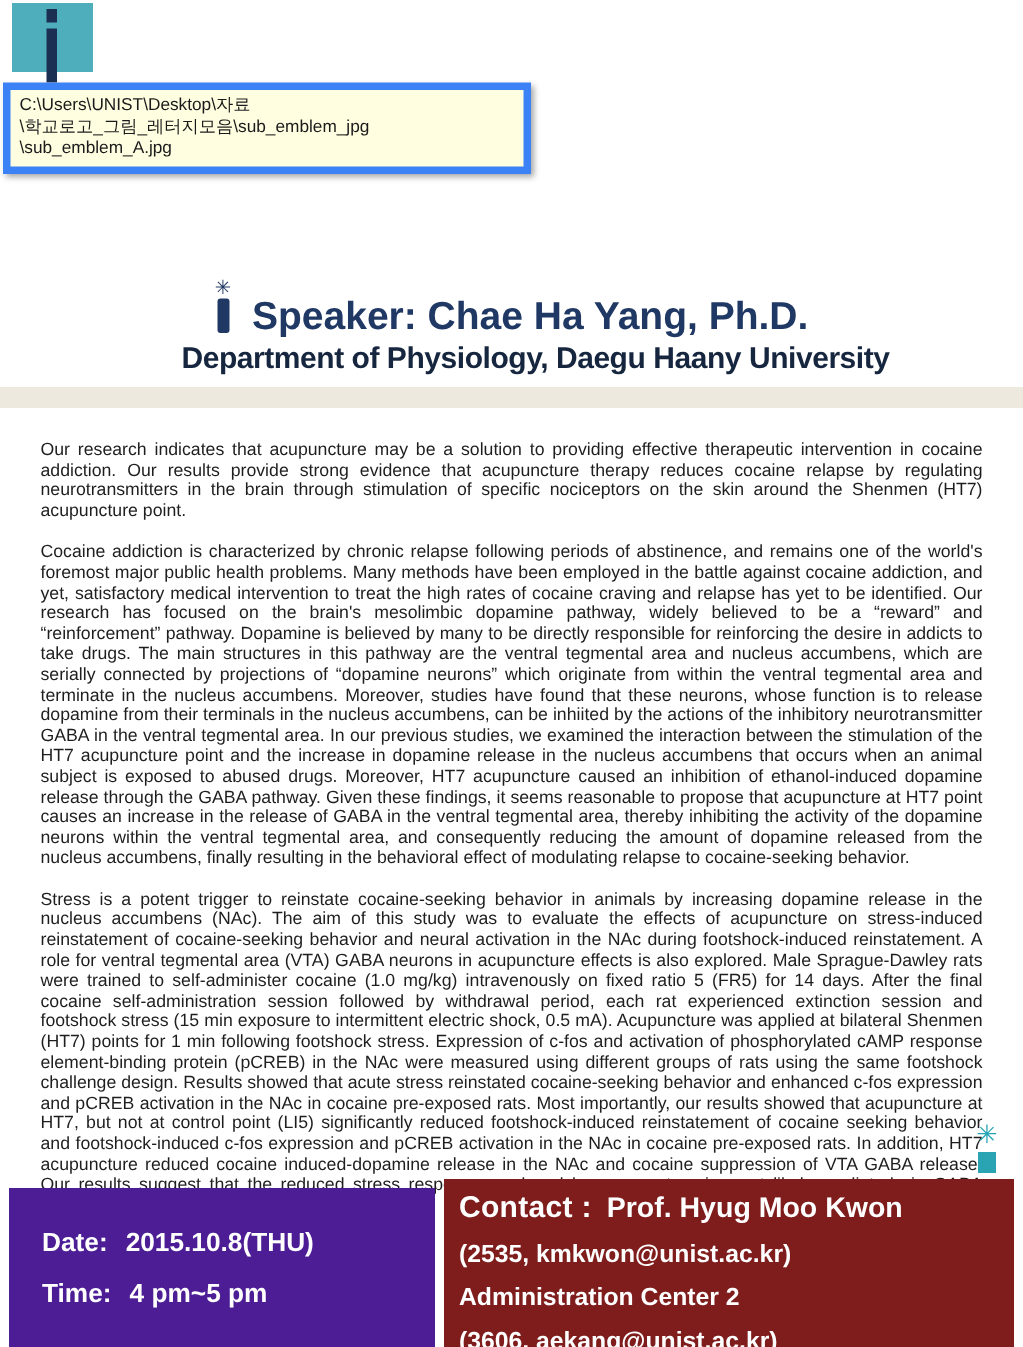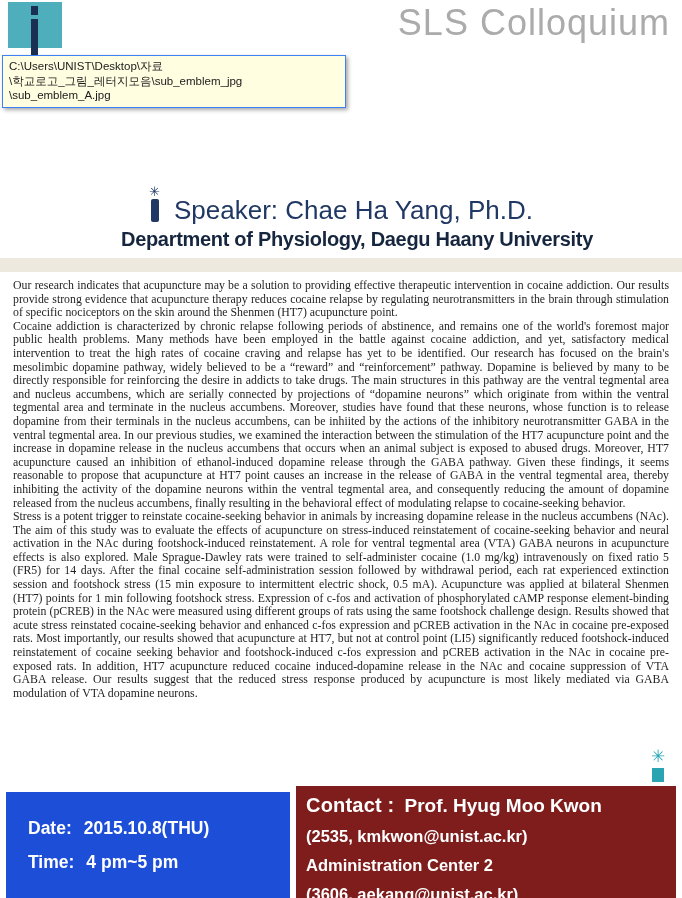--- a/index.html
+++ b/index.html
@@ -9,21 +9,21 @@
   }
 
   
   .emblem{position:absolute;left:8px;top:2px;width:54px;height:46px;background:#4FAEBC;}
   .emblem-dot{position:absolute;left:23px;top:4px;width:7px;height:9px;background:#1B2F52;}
   .emblem-stem{position:absolute;left:23px;top:17px;width:7px;height:38px;background:#1B2F52;}
 
   
   .tooltip{
     position:absolute;left:2px;top:55px;width:330px;z-index:5;
-    background:#FFFEE1;border:1px solid #3b82f6;
+    background:#FFFEE1;border:5px solid #3b82f6;
     box-shadow:2px 2px 4px rgba(0,0,0,0.35);
     padding:3px 6px 4px 6px;font-size:11.5px;line-height:14.5px;color:#1a1a1a;
   }
 
   
   .series-title{
     position:absolute;right:12px;top:2px;font-size:36px;font-weight:300;
     color:#ABABAB;letter-spacing:1px;white-space:nowrap;
   }
 
@@ -34,45 +34,45 @@
   }
 
   
   .speaker-row{
     position:absolute;left:0;top:186px;width:682px;
     display:flex;justify-content:center;align-items:flex-end;gap:14px;
   }
   .speaker-icon{display:flex;flex-direction:column;align-items:center;margin-bottom:3px;}
   .speaker-icon .star{font-size:13px;line-height:11px;color:#203864;}
   .speaker-icon .stem{width:8px;height:23px;background:#203864;border-radius:2px;margin-top:2px;}
-  .speaker-name{color:#203864;font-weight:normal;font-size:26px;line-height:30px;white-space:nowrap;}
+  .speaker-name{color:#203864;font-weight:bold;font-size:26px;line-height:30px;white-space:nowrap;}
 
   .affiliation{
     position:absolute;left:0;top:228px;width:682px;text-align:center;
     color:#16263F;font-weight:bold;font-size:20px;letter-spacing:-0.3px;white-space:nowrap;padding-left:16px;
   }
 
   
   .divider{position:absolute;left:0;top:258px;width:682px;height:14px;background:#EDE9DF;}
 
   
   .abstract{
     position:absolute;left:13px;top:279px;width:656px;
     font-size:11.8px;line-height:13.6px;color:#1E1E1E;text-align:justify;
   }
-  .abstract p{margin:0;font-family:Liberation Serif, serif;}
+  .abstract p{margin:14px;}
 
   
   .corner-i{position:absolute;left:646px;top:748px;width:24px;display:flex;flex-direction:column;align-items:center;}
   .corner-i .star{font-size:17px;line-height:18px;color:#25A5B5;}
   .corner-i .stem{width:12px;height:14px;background:#2AA3B2;margin-top:2px;}
 
   
   .schedule{
-    position:absolute;left:6px;top:792px;width:284px;height:106px;background:#1d4ed8;
+    position:absolute;left:6px;top:792px;width:284px;height:106px;background:#4c1d95;
     color:#ffffff;font-weight:bold;font-size:17.5px;
     display:flex;flex-direction:column;justify-content:center;gap:13px;
     padding-left:22px;box-sizing:border-box;
   }
   .sched-row{white-space:nowrap;}
   .sched-val{margin-left:12px;}
 
   
   .contact{
     position:absolute;left:296px;top:786px;width:380px;height:112px;background:#7f1d1d;
@@ -92,21 +92,20 @@
     <div class="emblem-dot"></div>
     <div class="emblem-stem"></div>
   </div>
 
   <div class="tooltip">
     <div>C:\Users\UNIST\Desktop\자료</div>
     <div>\학교로고_그림_레터지모음\sub_emblem_jpg</div>
     <div>\sub_emblem_A.jpg</div>
   </div>
 
-  <div class="series-title">SLS Colloquium</div>
 
 
   <div class="speaker-row">
     <span class="speaker-icon">
       <span class="star">✳</span>
       <span class="stem"></span>
     </span>
     <span class="speaker-name">Speaker: Chae Ha Yang, Ph.D.</span>
   </div>
 

